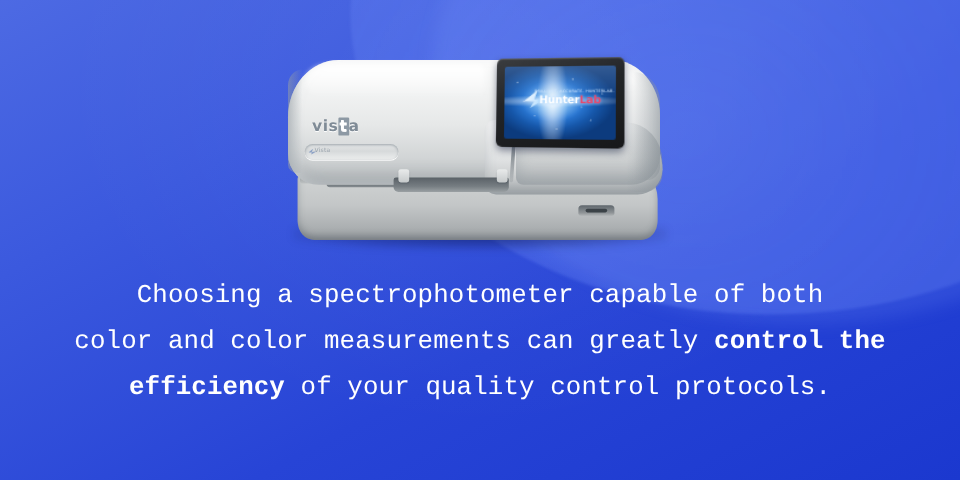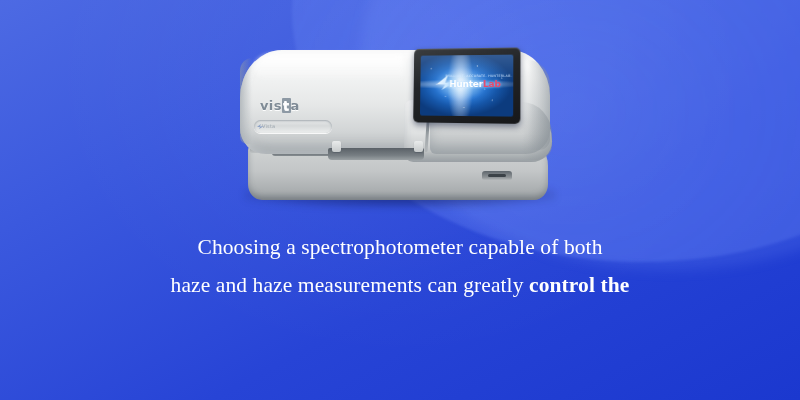--- a/index.html
+++ b/index.html
@@ -231,21 +231,21 @@
   .body-right-cap{
     position:absolute;left:290px;top:60px;width:30px;height:58px;
     background:linear-gradient(270deg,rgba(135,143,149,.55) 0%, rgba(255,255,255,0) 100%);
     border-radius:0 40px 20px 0/0 44px 20px 0;
   }
 
   
   .caption{
     position:absolute;left:0;right:0;top:228px;
     text-align:center;color:#ffffff;
-    font-family:Liberation Serif, serif;
+    font-family:Liberation Mono, monospace;
     font-size:21.5px;line-height:38px;
     letter-spacing:.1px;
     text-rendering:optimizeLegibility;
   }
   .caption .ln{display:block;white-space:nowrap;}
   .caption b{font-weight:700;}
 </style>
 </head>
 <body>
 
@@ -294,16 +294,17 @@
         <div class="screen-tag">BRILLIANT. ACCURATE. HUNTERLAB.</div>
         <div class="screen-brand"><span>Hunter</span><span class="hl-red">Lab</span></div>
         <div class="screen-gloss"></div>
       </div>
     </div>
 
   </div>
 
   <div class="caption">
     <span class="ln">Choosing a spectrophotometer capable of both</span>
-    <span class="ln"><span>haze and haze measurements can greatly </span><b>control the</b></span>
+    <span class="ln"><span>color and color measurements can greatly </span><b>control the</b></span>
+    <span class="ln"><b>efficiency</b><span> of your quality control protocols.</span></span>
   </div>
 
 </div>
 
 </body></html>

